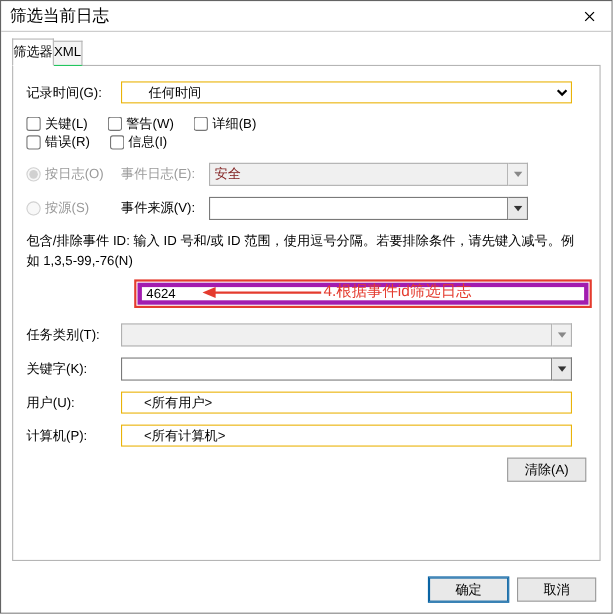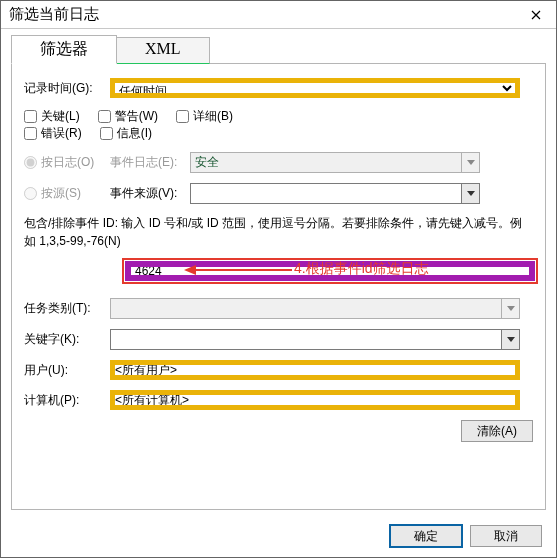--- a/index.html
+++ b/index.html
@@ -35,29 +35,28 @@
     justify-content: center;
     font-size: 14px;
     cursor: default;
   }
   .tabs {
     display: flex;
     margin: 6px 10px 0 10px;
     position: relative;
   }
   .tab {
-    padding: 3px 28px;
+    padding: 3px 0;
     border: 1px solid #b5b5b5;
     border-bottom: 1px solid #fff;
     background: #fff;
     margin-right: -1px;
-    font-size: 16px;
+    font-size: 12px;
     position: relative;
     z-index: 2;
-    font-family: Liberation Serif, serif;
   }
   .tab.inactive {
     border-bottom: 1px solid #22c55e;
     background: #f4f4f4;
     z-index: 1;
     margin-top: 2px;
     padding-top: 2px;
     padding-bottom: 2px;
   }
   .panel {
@@ -77,23 +76,23 @@
   .lbl {
     width: 86px;
     flex-shrink: 0;
     font-size: 12px;
   }
   .lbl.disabled, .disabled { color: #9a9a9a; }
   select, input.txt {
     font-family: inherit;
     font-size: 12px;
     height: 20px;
-    border: 5px solid #eab308;
-    background: #fff;
-    padding: 0 0;
+    border: 1px solid #eab308;
+    background: #fff;
+    padding: 0 20px;
   }
   select:disabled, input.txt:disabled {
     background: #f0f0f0;
     color: #888;
     border-color: #b0b0b0;
   }
   select.wide, .combo { width: 320px; }
   .combo {
     display: flex;
     height: 21px;
@@ -101,21 +100,21 @@
   .combo-input {
     flex: 1;
     border: 1px solid #7a7a7a;
     padding: 0 4px;
     font-size: 12px;
     line-height: 19px;
     background: #fff;
     overflow: hidden;
     white-space: nowrap;
   }
-  .combo.disabled .combo-input { background: #f0f0f0; color: #14532d; border-color:#b0b0b0;}
+  .combo.disabled .combo-input { background: #f0f0f0; color: #7f1d1d; border-color:#b0b0b0;}
   .combo-btn {
     width: 18px;
     border: 1px solid #7a7a7a;
     border-left: none;
     background: #e9e9e9;
     display: flex;
     align-items: center;
     justify-content: center;
   }
   .combo-btn svg { width: 8px; height: 6px; }
@@ -129,21 +128,21 @@
   .idbox-row { position: relative; margin-bottom: 14px; }
   .idbox-wrap {
     border: 2px solid #e43b2e;
     display: inline-block;
     padding: 1px;
     margin-left: 98px;
   }
   input.idbox {
     width: 410px;
     height: 20px;
-    border: 6px solid #a21caf;
+    border: 4px solid #a21caf;
     padding: 0 4px;
     font-size: 12px;
     font-family: inherit;
   }
   .arrow-svg {
     position: absolute;
     left: 160px;
     top: 2px;
     pointer-events: none;
   }

